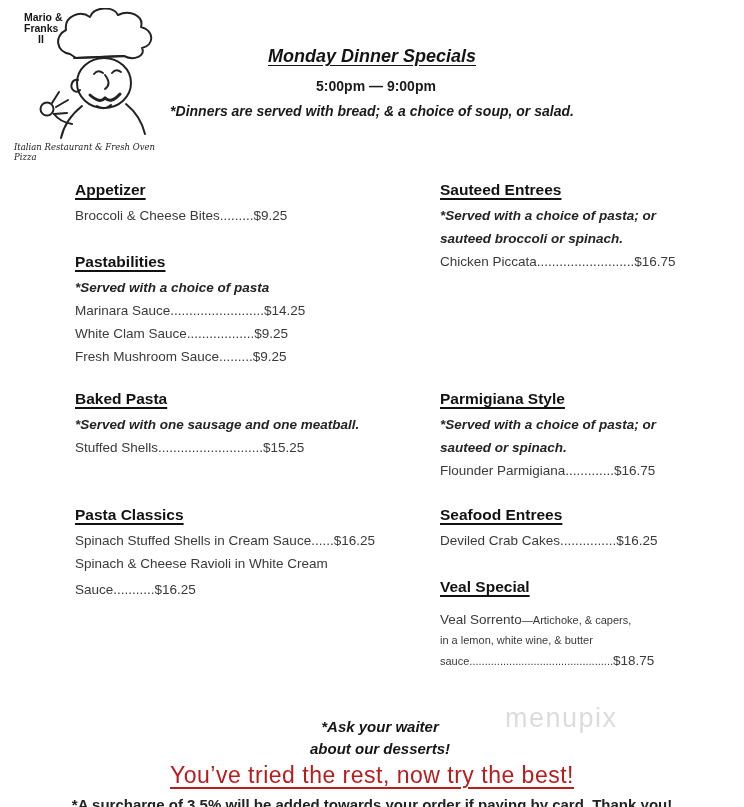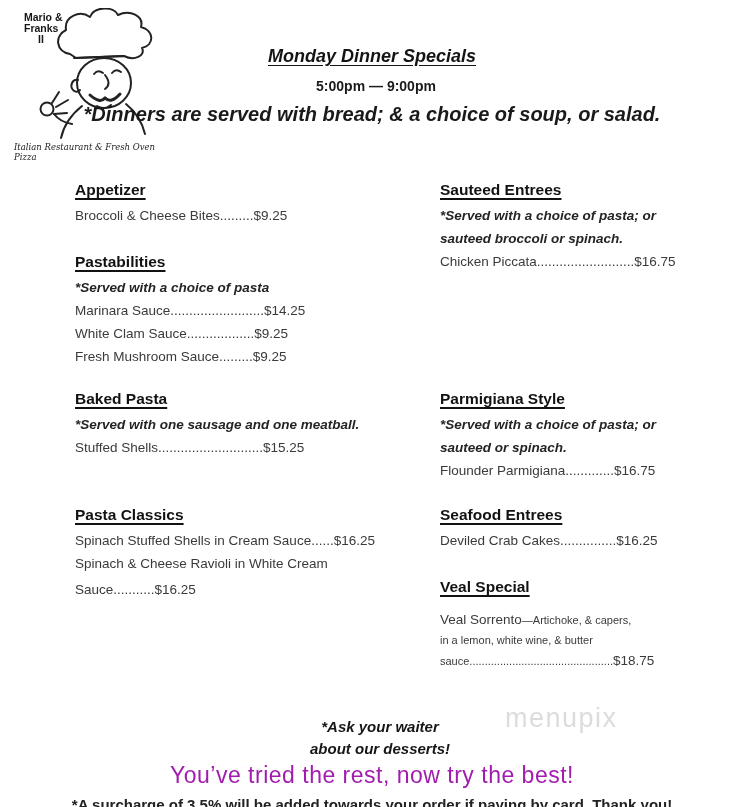--- a/index.html
+++ b/index.html
@@ -22,43 +22,43 @@
   .logo-art { position:absolute; left:4px; top:2px; }
   .logo-tagline { position:absolute; left:6px; top:136px; width:158px;
                   font-family:"DejaVu Serif", serif; font-style:italic;
                   font-size:8.5px; color:#222; }
 
   
   .header { position:absolute; left:0; right:0; top:46px; text-align:center; }
   .hdr-title { display:inline-block; font-size:18px; font-weight:bold; font-style:italic;
                text-decoration:underline; text-underline-offset:3px; color:#141414; }
   .hdr-hours { margin-top:11px; font-size:14px; font-weight:bold; color:#1a1a1a;padding-left:8px; }
-  .hdr-note  { margin-top:9px; font-size:20px; font-weight:bold; font-style:italic; color:#1a1a1a; }
+  .hdr-note  { margin-top:9px; font-size:14px; font-weight:bold; font-style:italic; color:#1a1a1a; }
 
   
   .section { position:absolute; }
   .sec-title { display:inline-block; font-size:15.5px; font-weight:bold; color:#121212;
                text-decoration:underline; text-underline-offset:3px;
                text-decoration-thickness:1.5px; margin-bottom:5px; }
   .sec-note { font-size:13.5px; font-weight:bold; font-style:italic; color:#242424; line-height:23px; }
   .item { font-size:13.5px; color:#3a3a3a; line-height:23px; }
   .item-gap { margin-top:3px; }
   .item-main { font-size:13.5px; color:#3a3a3a; }
   .vs-small { font-size:11px; color:#3a3a3a; }
   .vs-line { line-height:20px; }
   .vs-price { font-size:13.5px; color:#3a3a3a; }
 
   
   .dessert-note { position:absolute; left:0; right:0; top:716px; text-align:center;
                   font-size:15px; font-weight:bold; font-style:italic; line-height:22px; color:#161616;padding-left:16px; }
   .watermark { position:absolute; left:505px; top:703px; font-size:27px;
                color:#dcdcdc; letter-spacing:1.5px;text-align:center; }
   .big-tagline { position:absolute; left:0; right:0; top:762px; text-align:center;
-                 font-size:23px; color:#a21caf; letter-spacing:0.5px;
-                 text-underline-offset:4px; }
+                 font-size:23px; color:#b91c1c; letter-spacing:0.5px;
+                 text-decoration:underline; text-underline-offset:4px; }
   .surcharge { position:absolute; left:0; right:0; top:796px; text-align:center;
                font-size:15px; font-weight:600; color:#222; }
 </style>
 </head>
 <body>
 
 <div class="page">
 
   <div class="logo">
     <div class="logo-name">

